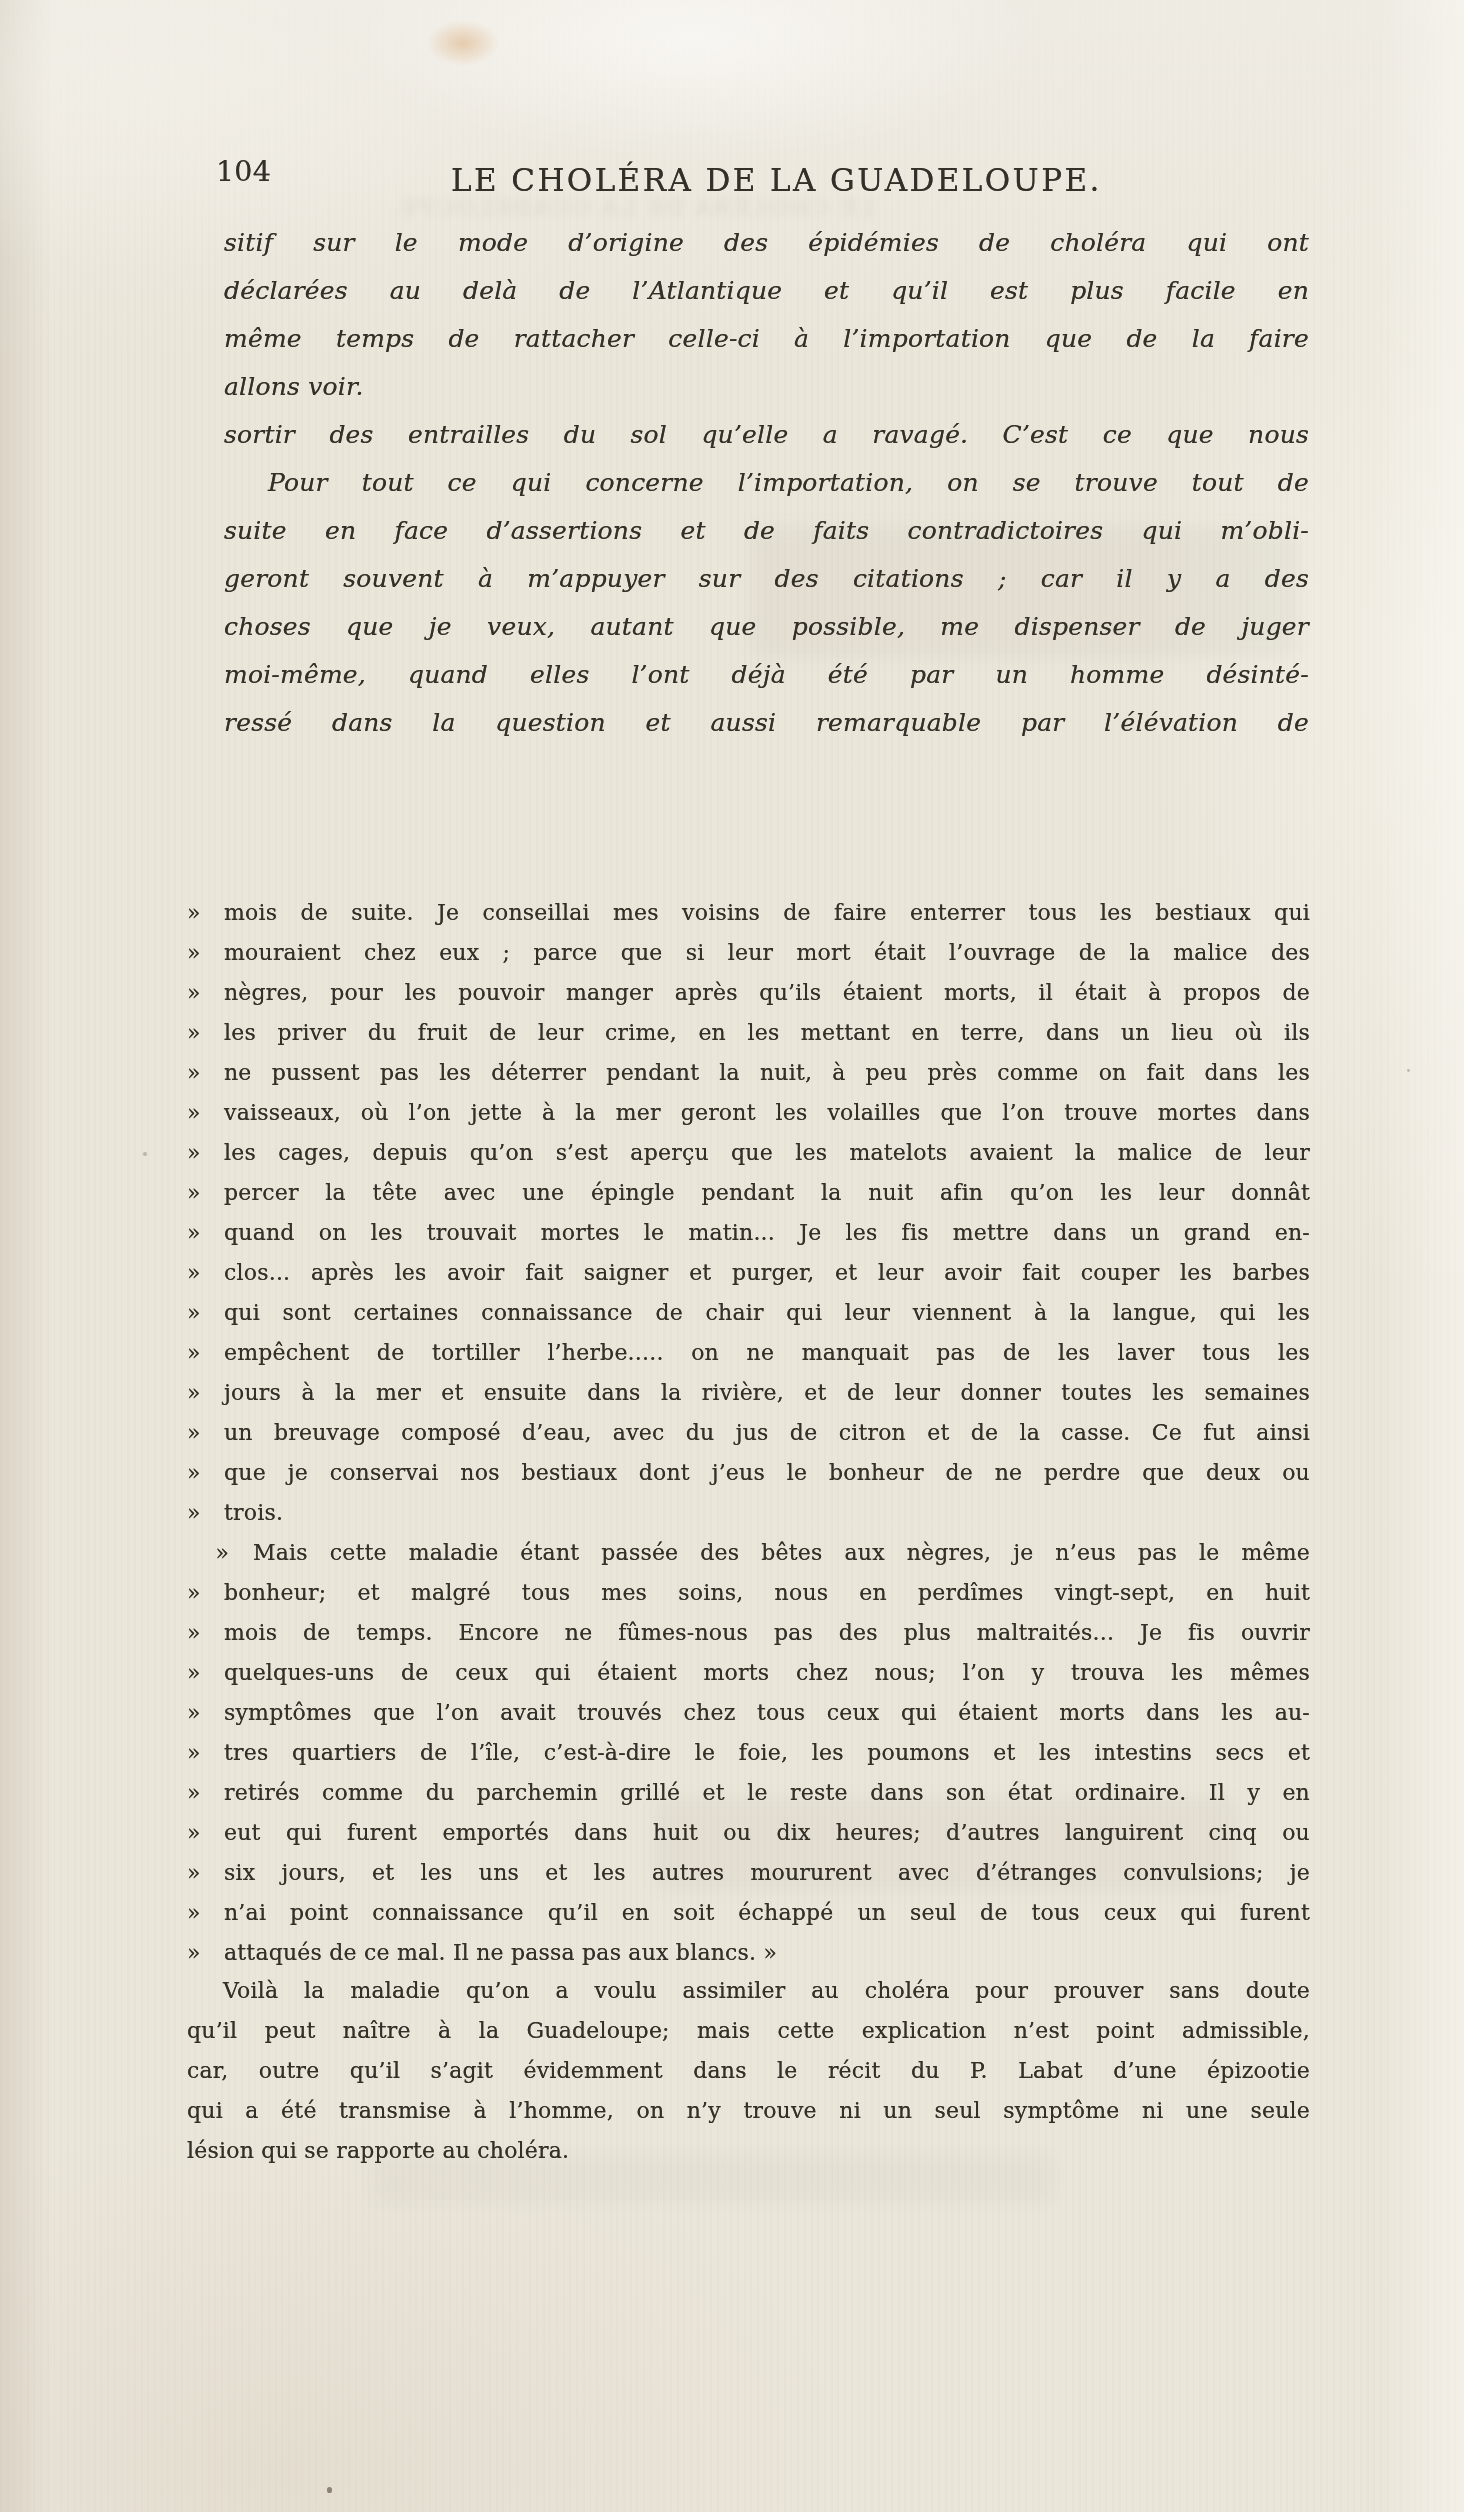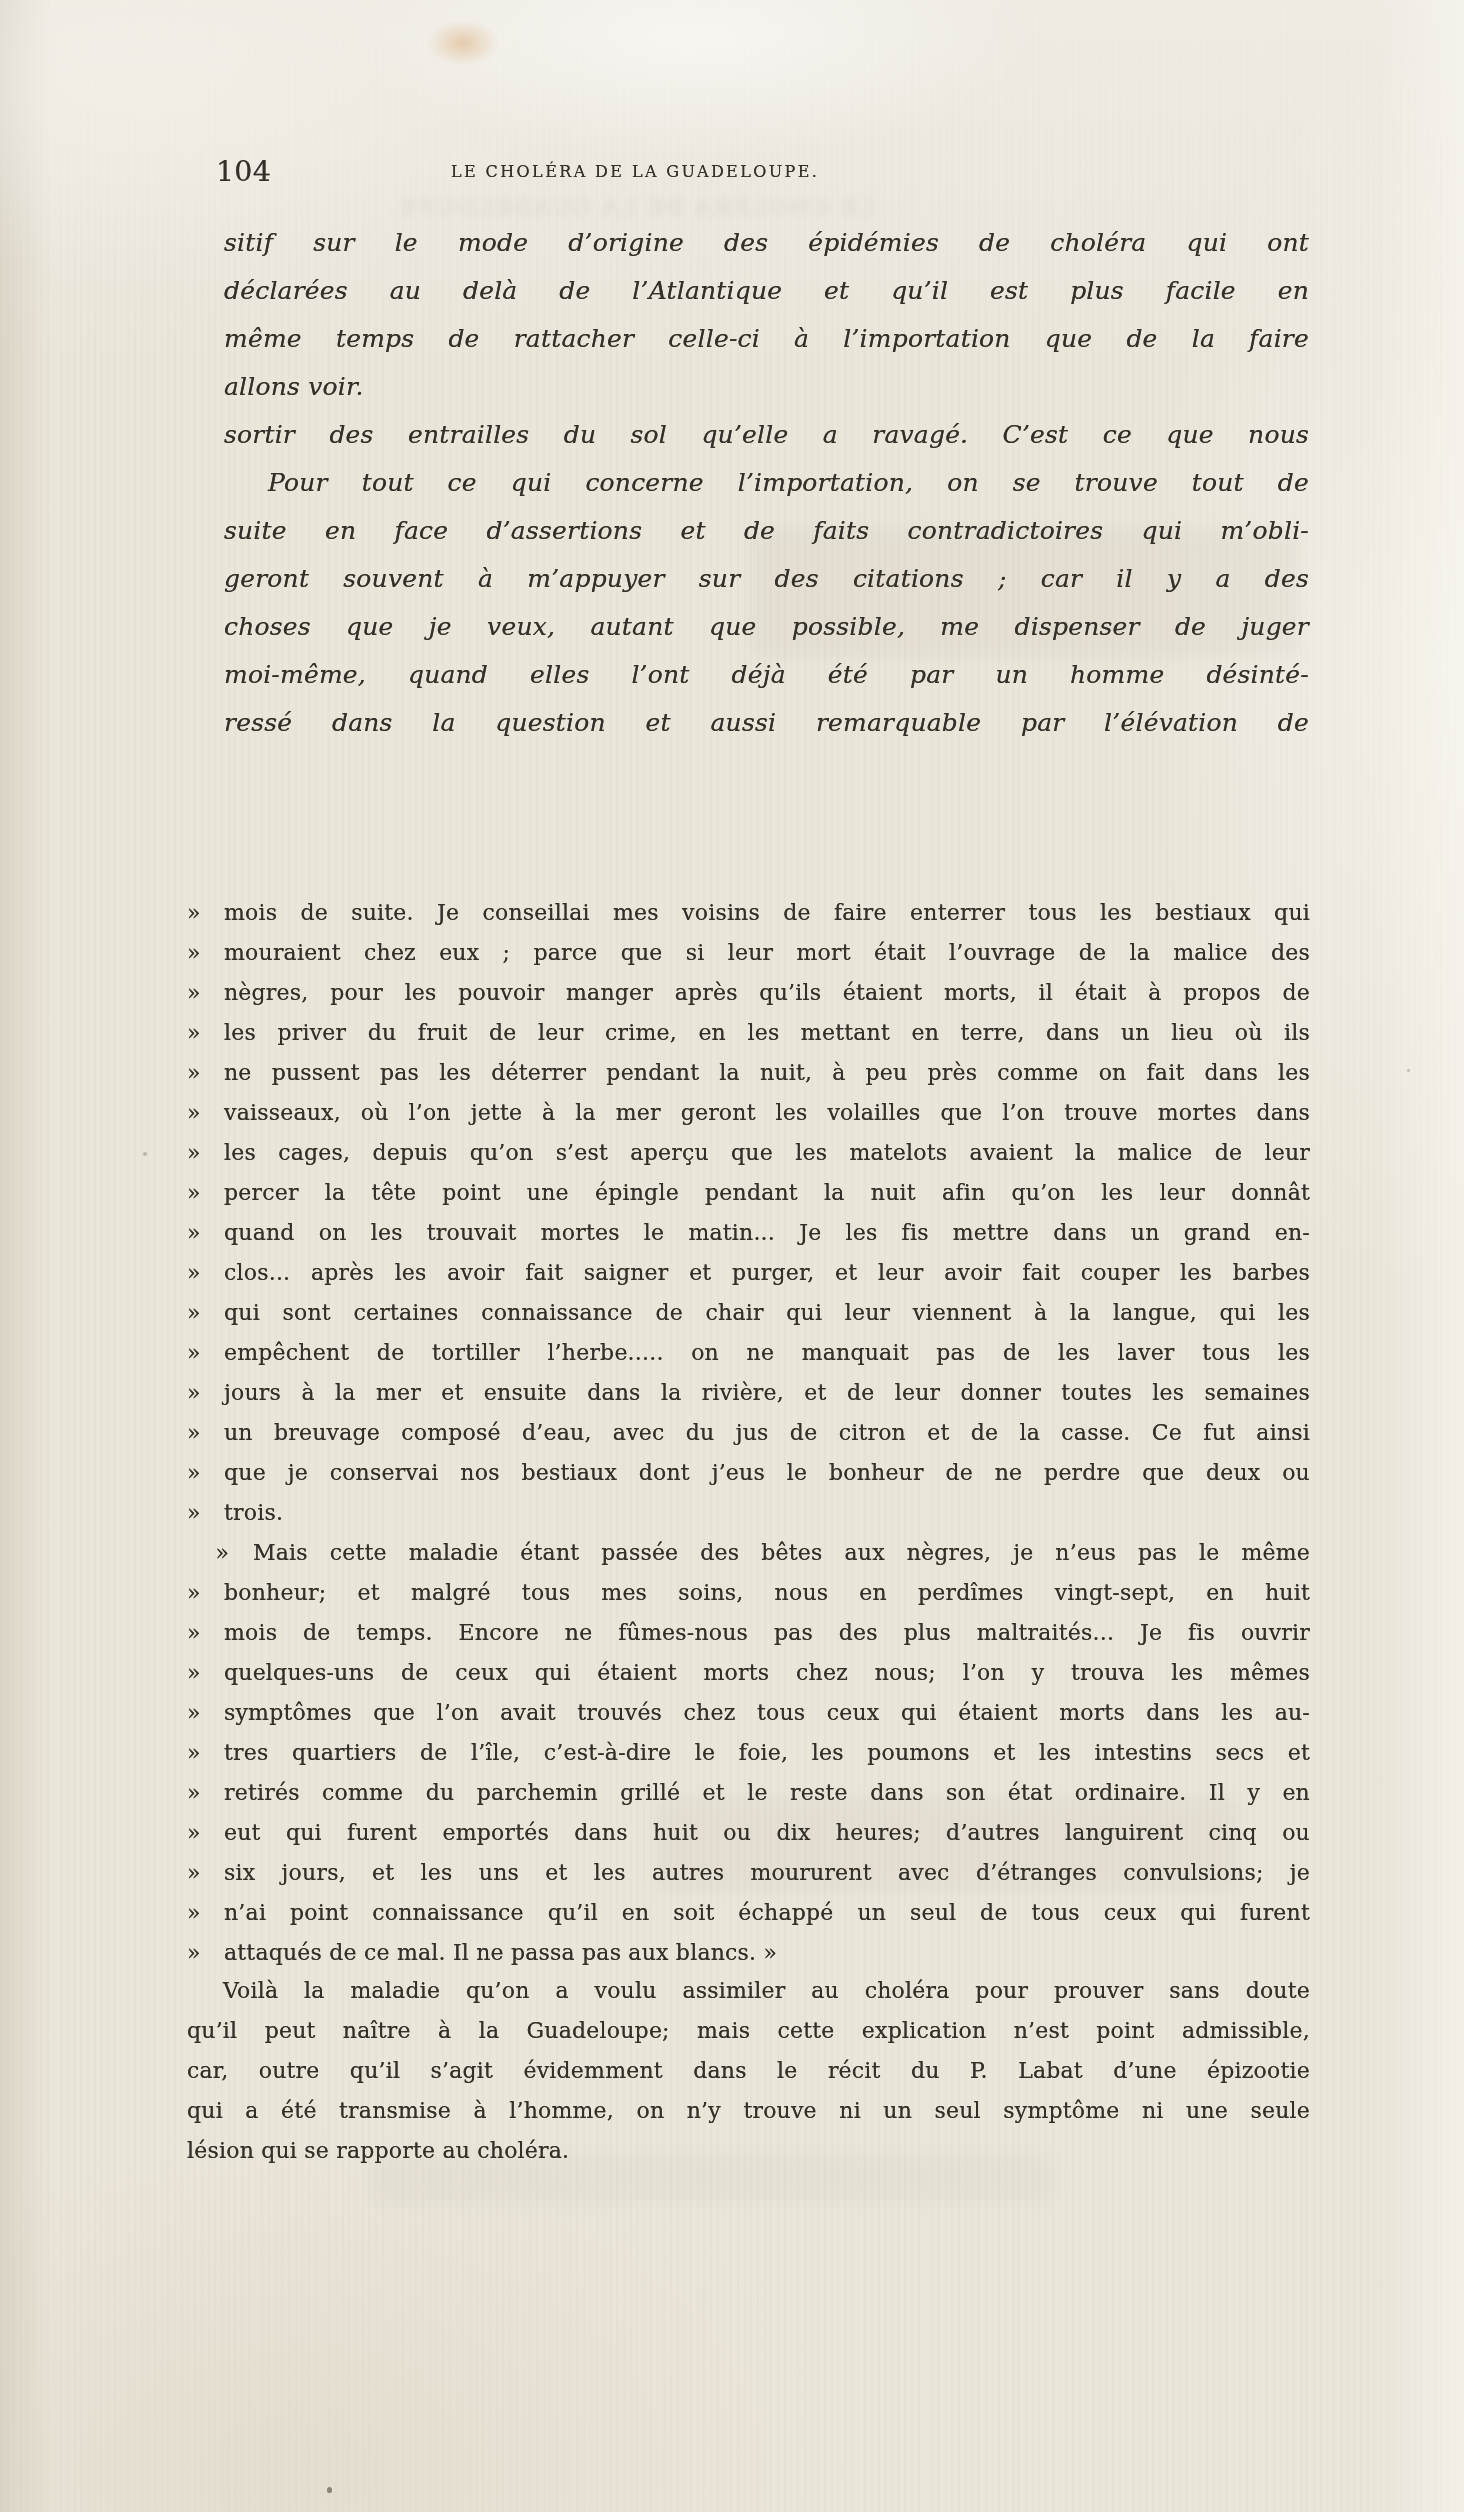--- a/index.html
+++ b/index.html
@@ -19,21 +19,21 @@
       linear-gradient(90deg, rgba(196,188,172,.40) 0px, rgba(196,188,172,0) 52px),
       linear-gradient(270deg, rgba(252,250,246,.5) 0px, rgba(252,250,246,0) 86px),
       linear-gradient(180deg, rgba(240,237,230,.8) 0px, rgba(240,237,230,0) 361px),
       repeating-linear-gradient(90deg, rgba(120,110,95,.03) 0 1.9px, rgba(120,110,95,0) 1.9px 6.7px),
       #ebe6da;
   }
   .ink{ text-shadow:0 0 0.6px rgba(45,40,32,.75); letter-spacing:0.2px; }
 
   
   .pagenum{ position:absolute; left:216px; top:155px; font-size:28.5px;text-align:center; }
-  .runtitle{ position:absolute; left:451px; top:162px; font-size:16px; letter-spacing:2.4px; white-space:nowrap; }
+  .runtitle{ position:absolute; left:451px; top:162px; font-size:31px; letter-spacing:2.4px; white-space:nowrap; }
 
   
   .ghost-title{
     position:absolute; left:342px; top:194px; width:532px;
     font-size:23px; letter-spacing:1.9px; color:#7e796d;
     transform:scaleX(-1); filter:blur(3.8px); opacity:.14; white-space:nowrap;
   }
   .ghost-bar{ position:absolute; background:rgba(105,99,87,.05); filter:blur(8.6px); border-radius:11.4px; }
   .g1{ left:751px; top:528px;  width:547px; height:128px; }
   .g2{ left:656px; top:1799px; width:580px; height:90px;  }
@@ -120,21 +120,21 @@
       <div class="tl">
         <span class="mk">»</span>
         <span class="tx">vaisseaux, où l’on jette à la mer geront les volailles que l’on trouve mortes dans</span>
       </div>
       <div class="tl">
         <span class="mk">»</span>
         <span class="tx">les cages, depuis qu’on s’est aperçu que les matelots avaient la malice de leur</span>
       </div>
       <div class="tl">
         <span class="mk">»</span>
-        <span class="tx">percer la tête point une épingle pendant la nuit afin qu’on les leur donnât</span>
+        <span class="tx">percer la tête avec une épingle pendant la nuit afin qu’on les leur donnât</span>
       </div>
       <div class="tl">
         <span class="mk">»</span>
         <span class="tx">quand on les trouvait mortes le matin... Je les fis mettre dans un grand en-</span>
       </div>
       <div class="tl">
         <span class="mk">»</span>
         <span class="tx">clos... après les avoir fait saigner et purger, et leur avoir fait couper les barbes</span>
       </div>
       <div class="tl">

